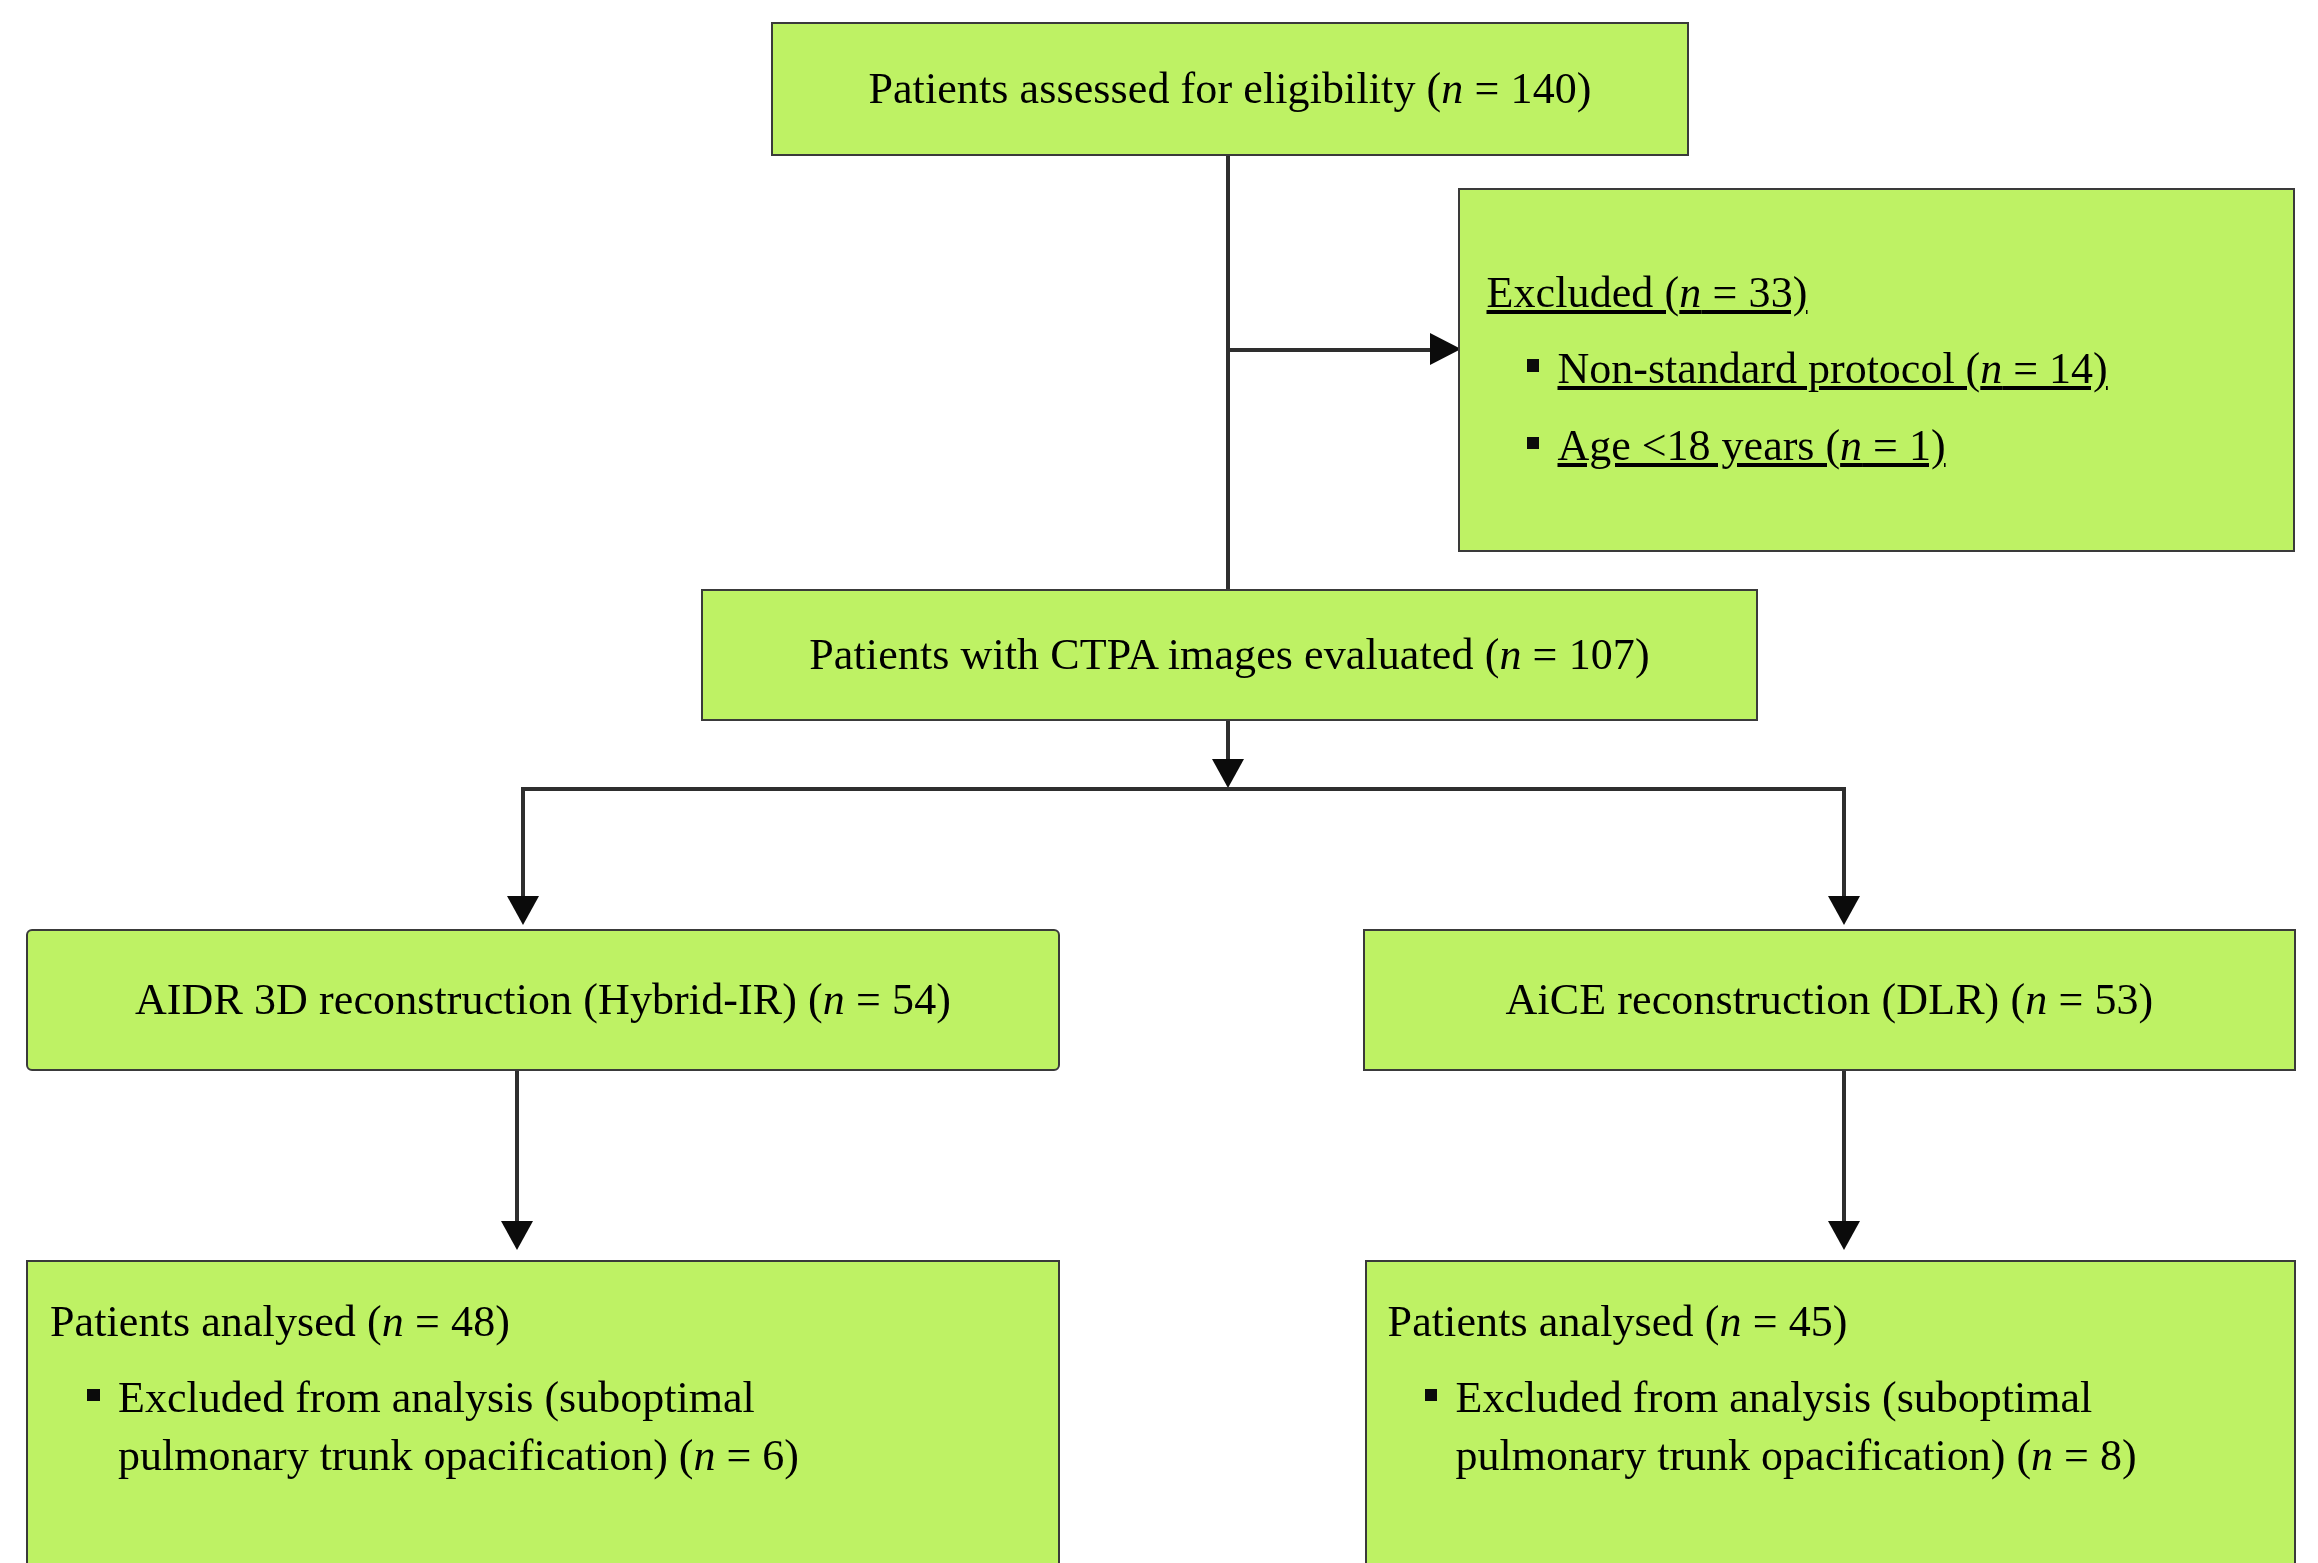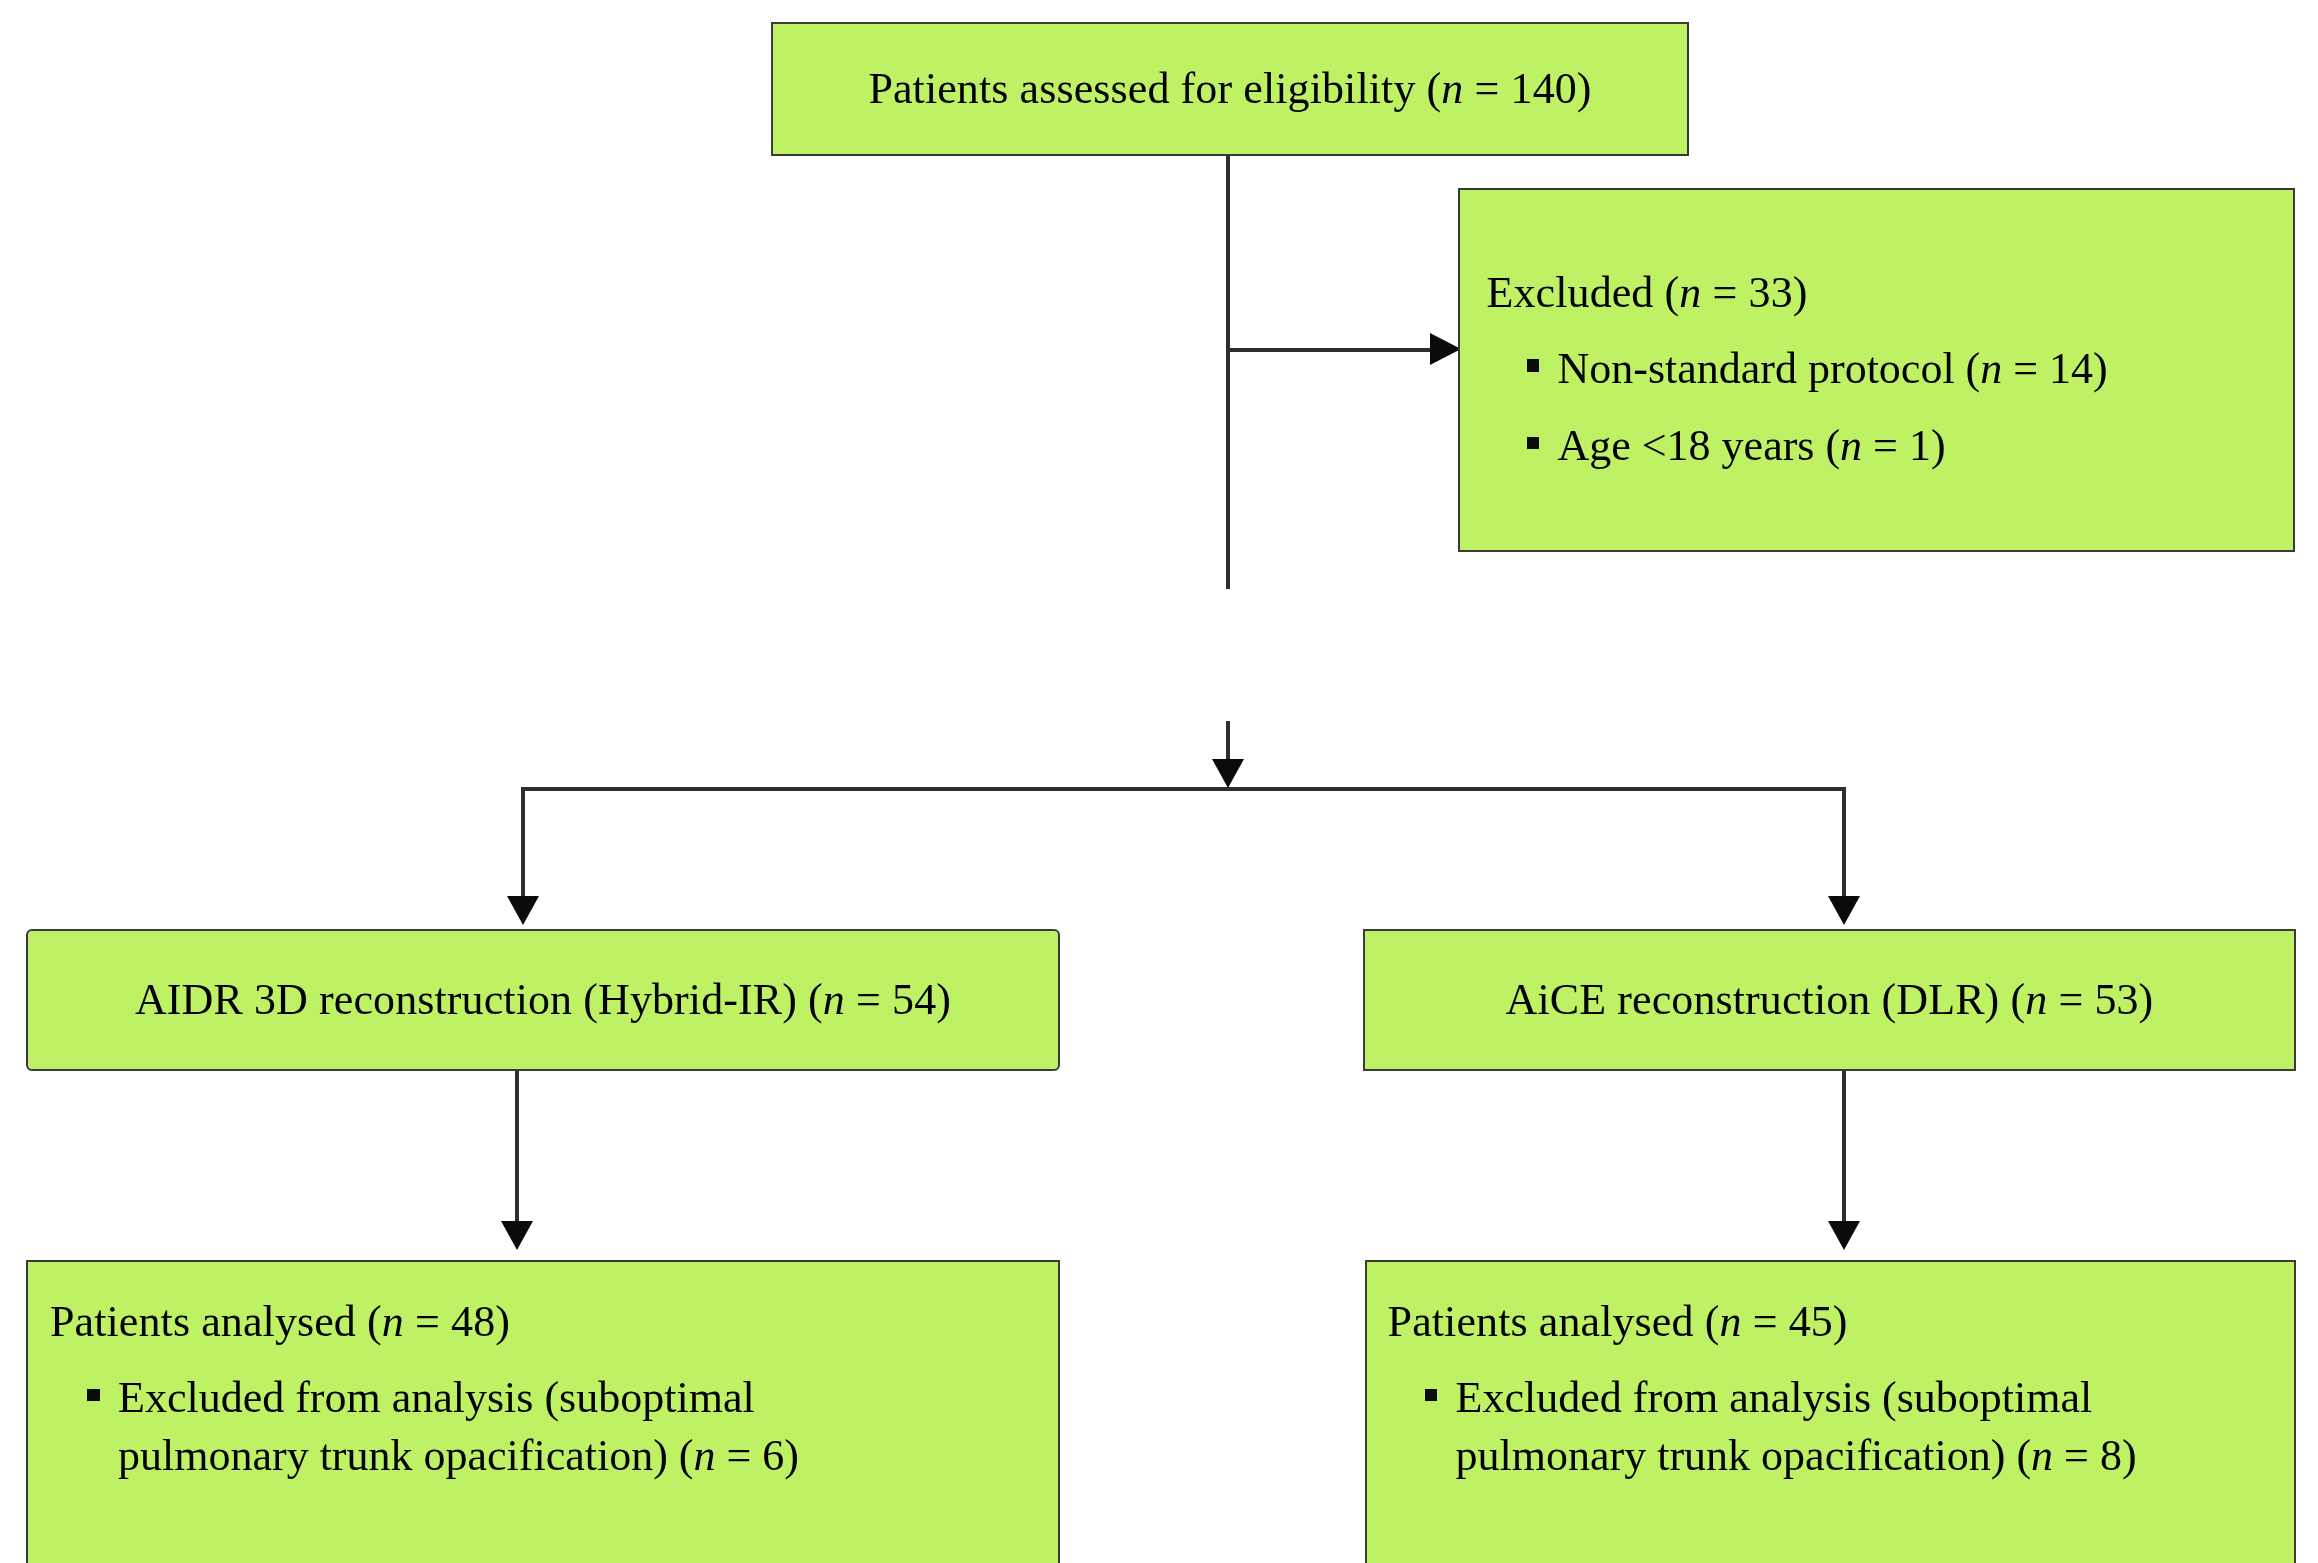--- a/index.html
+++ b/index.html
@@ -96,36 +96,41 @@
 
   <div class="vline" style="left:1842px;top:1071px;height:155px;"></div>
   <div class="arrow-down" style="left:1828px;top:1221px;"></div>
 
   <div class="box center" style="left:771px;top:22px;width:918px;height:134px;">
     <div class="boxline">
       <span>Patients assessed for eligibility (</span><span class="n-italic">n</span><span> = 140)</span>
     </div>
   </div>
 
-  <div class="box left" style="left:1458px;top:188px;width:837px;height:364px;padding:25px 22px 25px 26.5px;justify-content:center;">
+  <div class="box left" style="left:1458px;top:188px;width:837px;height:364px;padding:25px 22px 25px 26.5px;justify-content:center;text-decoration:underline;">
     <div class="boxline">
       <span>Excluded (</span><span class="n-italic">n</span><span> = 33)</span>
     </div>
     <ul class="bullets" style="margin-left:40px;">
       <li style="padding-left:31px;">
         <span class="marker"></span>
         <span class="btext"><span>Non-standard protocol (</span><span class="n-italic">n</span><span> = 14)</span></span>
       </li>
       <li style="padding-left:31px;">
         <span class="marker"></span>
         <span class="btext"><span>Age &lt;18 years (</span><span class="n-italic">n</span><span> = 1)</span></span>
       </li>
     </ul>
   </div>
 
+  <div class="box center" style="left:701px;top:589px;width:1057px;height:132px;">
+    <div class="boxline">
+      <span>Patients with CTPA images evaluated (</span><span class="n-italic">n</span><span> = 107)</span>
+    </div>
+  </div>
 
   <div class="box center" style="left:26px;top:929px;width:1034px;height:142px;border-radius:6px;">
     <div class="boxline">
       <span>AIDR 3D reconstruction (Hybrid-IR) (</span><span class="n-italic">n</span><span> = 54)</span>
     </div>
   </div>
 
   <div class="box center" style="left:1363px;top:929px;width:933px;height:142px;">
     <div class="boxline">
       <span>AiCE reconstruction (DLR) (</span><span class="n-italic">n</span><span> = 53)</span>

